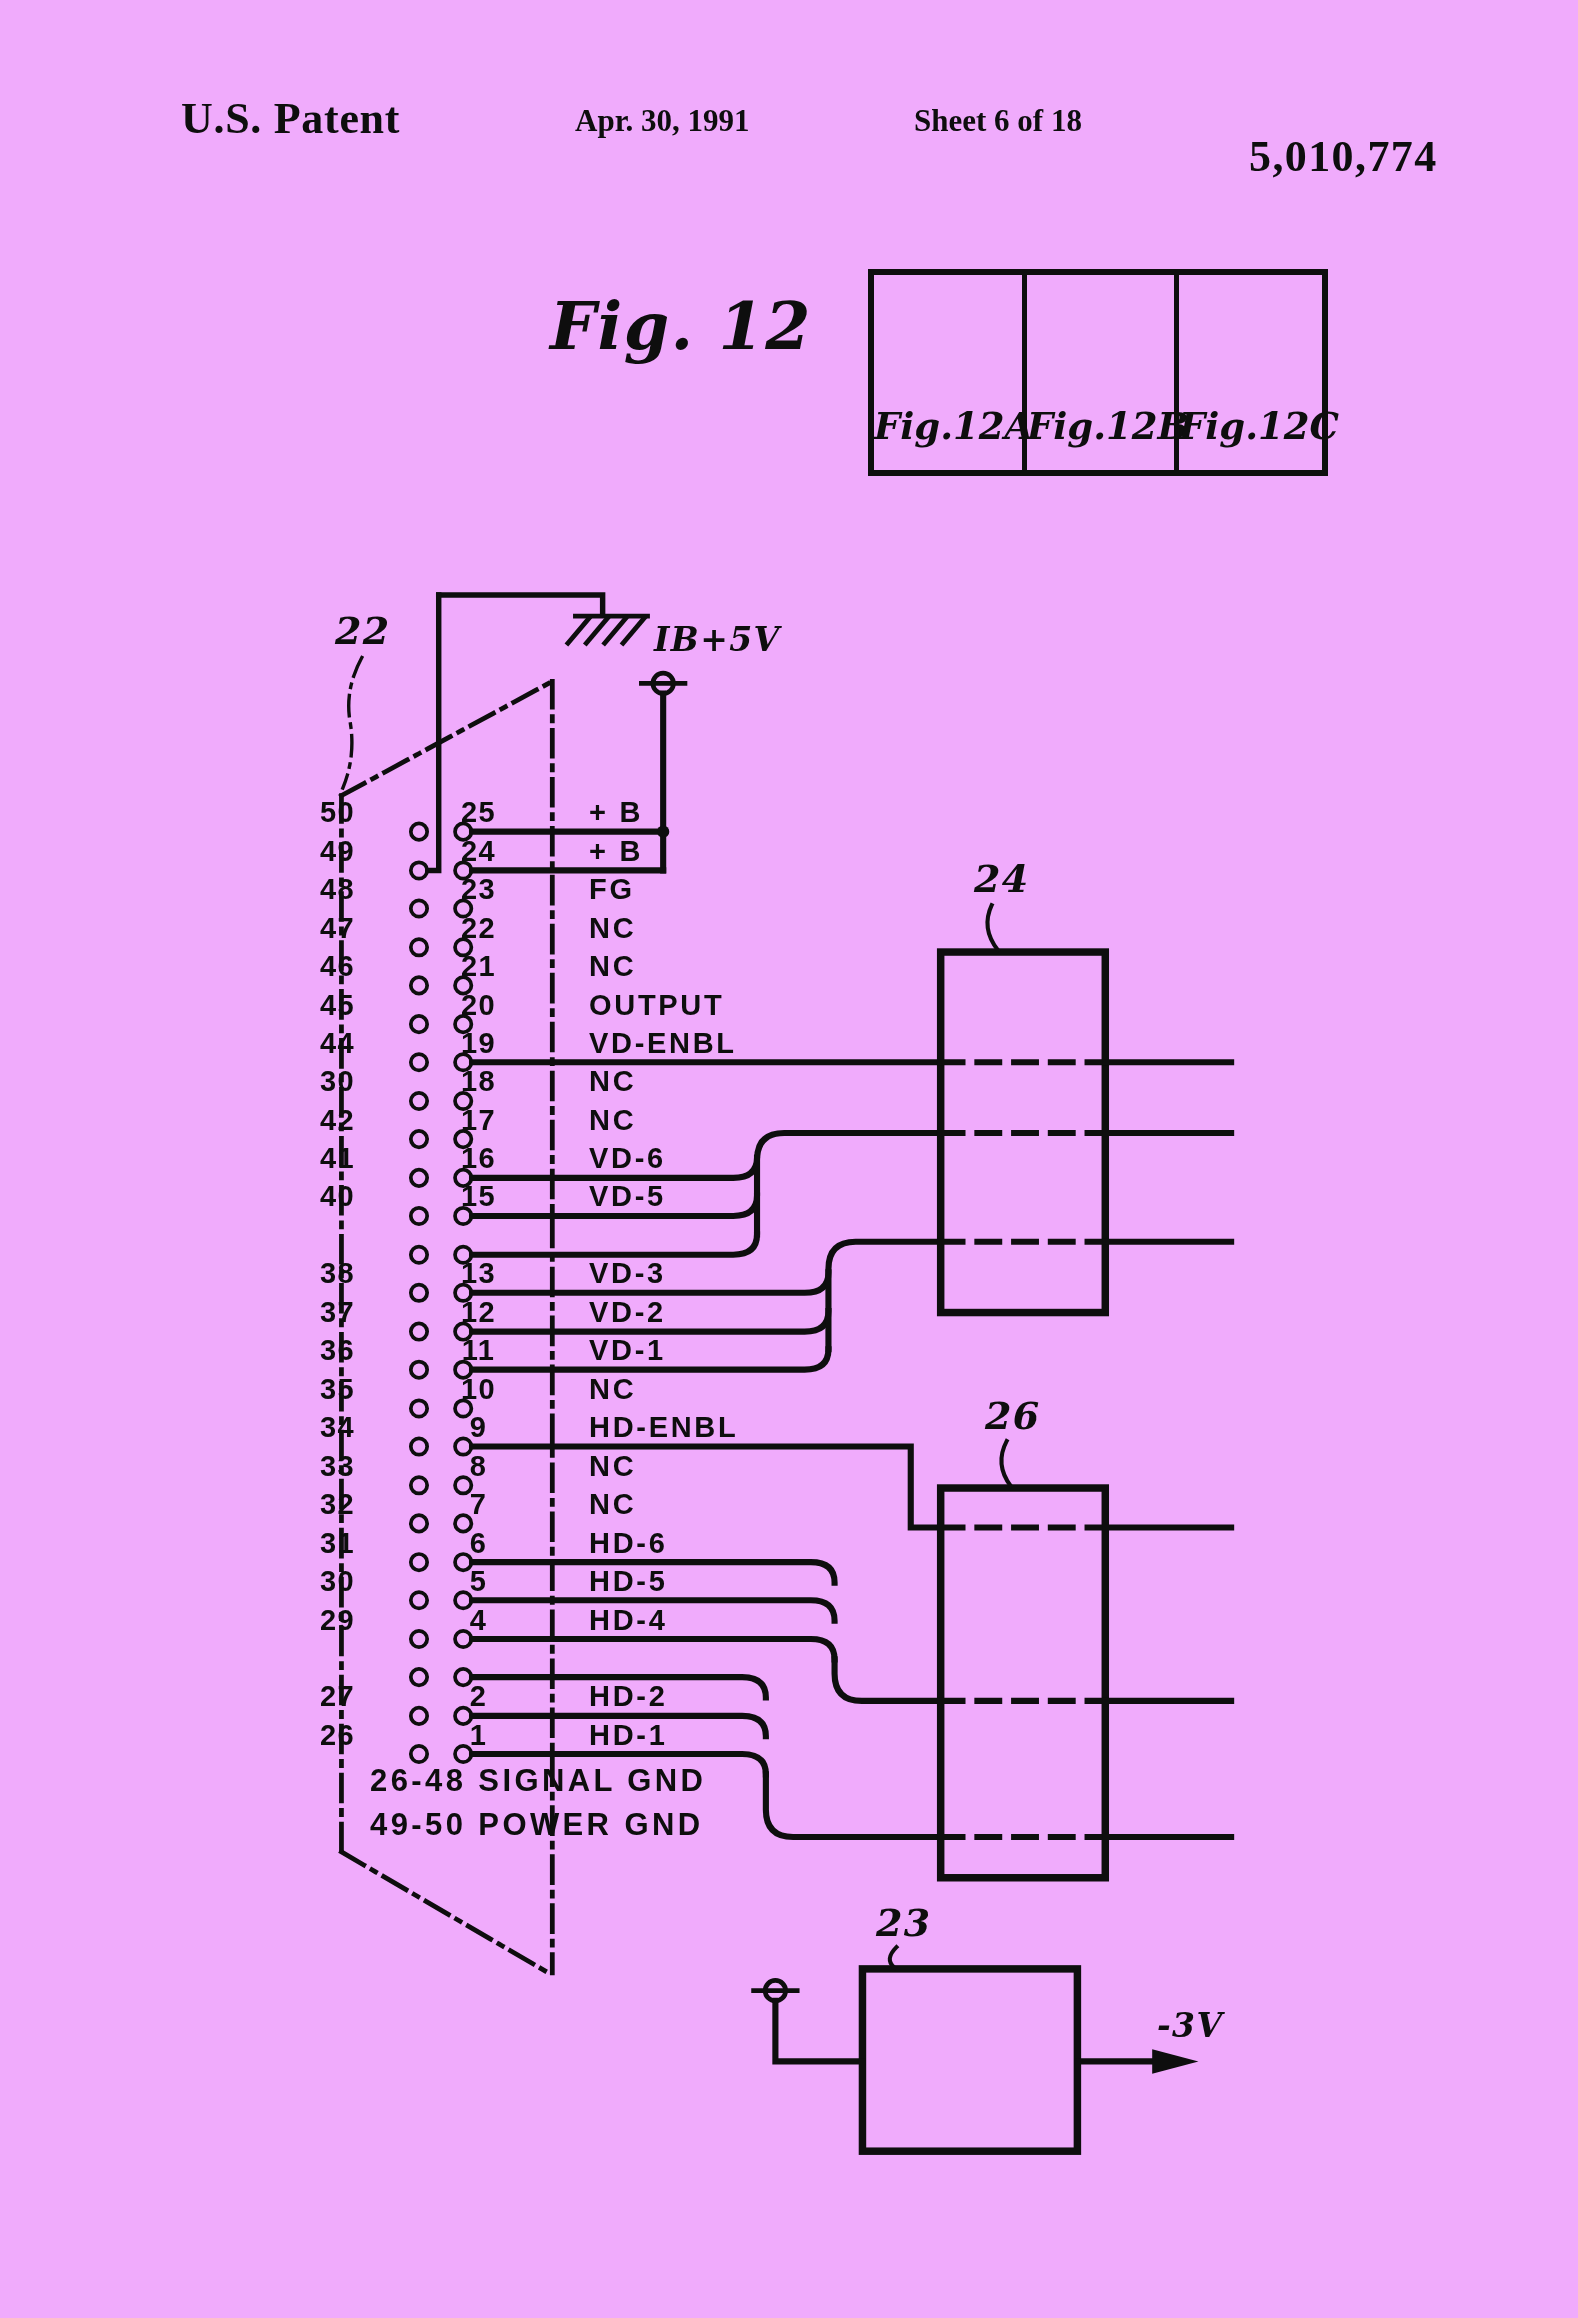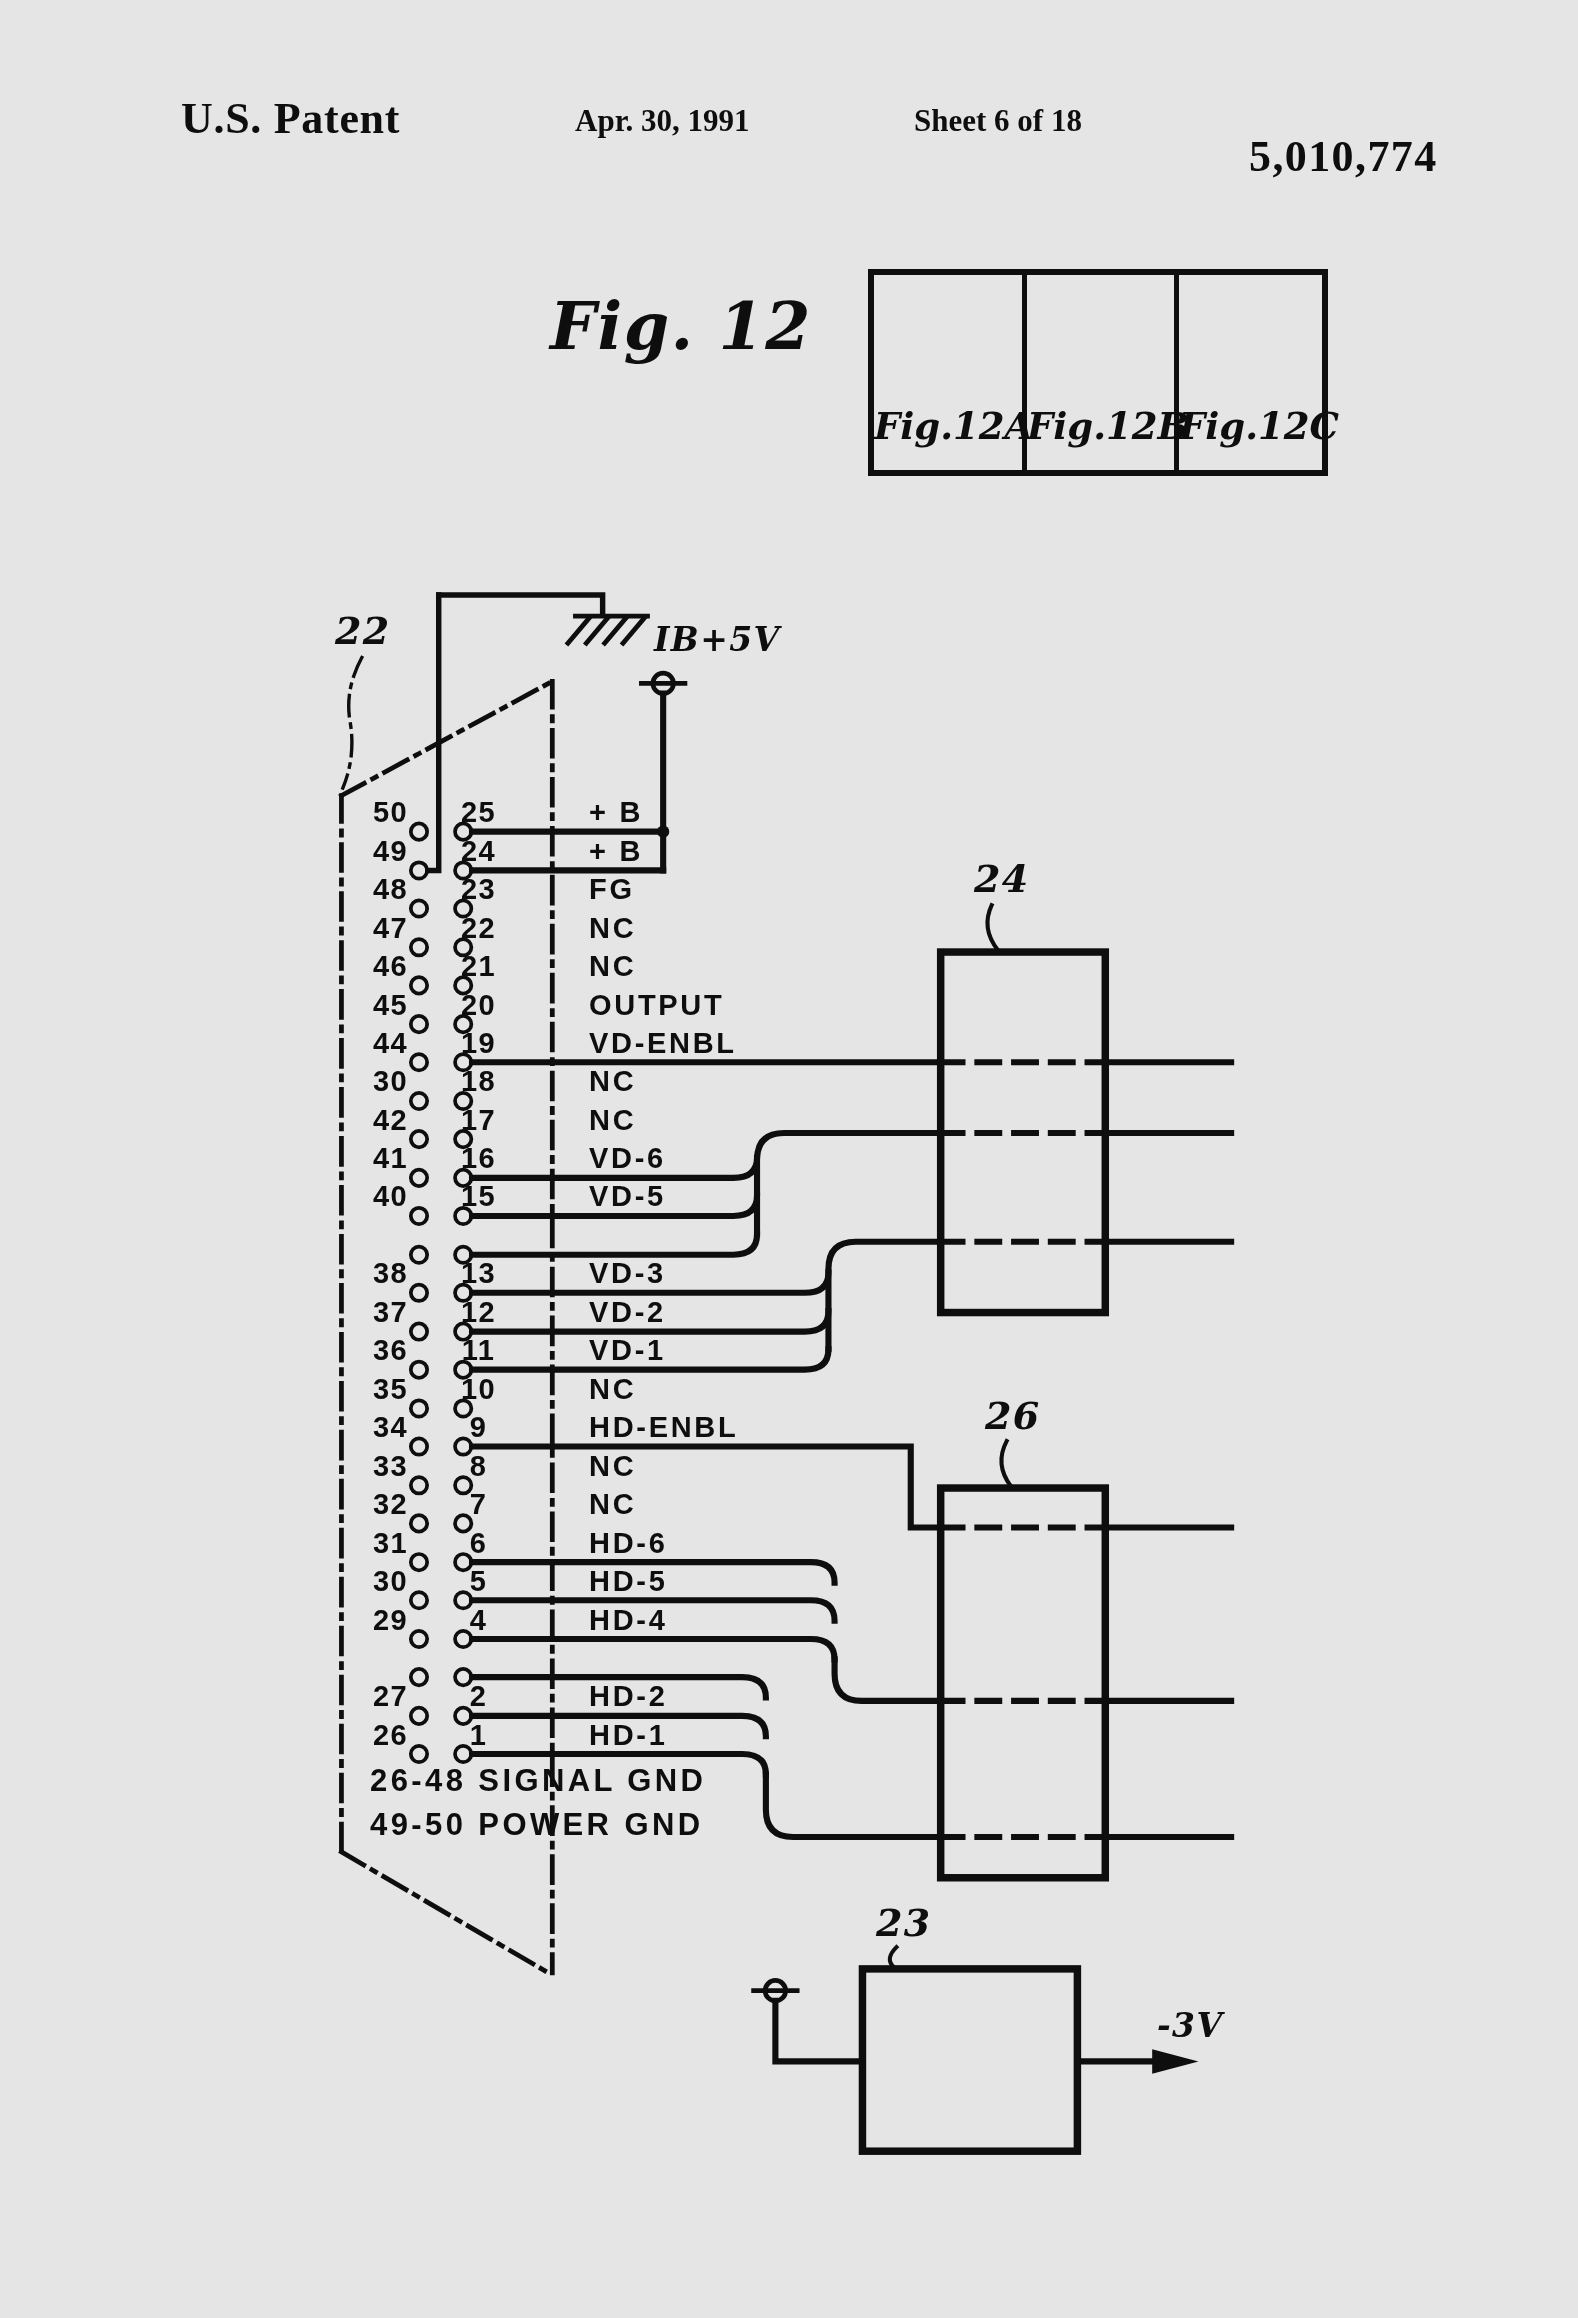--- a/index.html
+++ b/index.html
@@ -1,16 +1,16 @@
 <!DOCTYPE html>
 <html style="font-size:11px"><head>
 <meta charset="utf-8">
 <style>
   html,body{margin:0;padding:0;background:#777;}
-  .page{position:relative;width:1578px;height:2319px;background:#e5e5e5;color:#0e0e0e;
+  .page{position:relative;width:1578px;height:2319px;background:#f0abfc;color:#0e0e0e;
         font-family:"Liberation Sans",sans-serif;overflow:hidden;}
   .abs{position:absolute;white-space:nowrap;}
   
   .hdr-title{left:181px;top:93px;font:700 44px "Liberation Serif",serif;letter-spacing:0.7px;}
   .hdr-date{left:575px;top:103px;font:700 31px "Liberation Serif",serif;}
   .hdr-sheet{left:914px;top:103px;font:700 31px "Liberation Serif",serif;}
   .hdr-patnum{left:1249px;top:91px;font:700 44px "Liberation Serif",serif;letter-spacing:1.4px;margin-top:40px;}
   
   .fig-main{left:550px;top:288px;font:700 italic 65px "DejaVu Serif",serif;letter-spacing:1.4px;}
   .fig-sub{left:325px;top:2140px;font:700 italic 65px "DejaVu Serif",serif;letter-spacing:2.7px;}
@@ -20,21 +20,21 @@
   .keycell span{position:absolute;left:0;right:0;top:129px;text-align:center;
                 font:700 italic 37px "DejaVu Serif",serif;}
   .kdiv{position:absolute;top:0;bottom:0;width:4.8px;background:#0e0e0e;}
   
   .callout{font:700 italic 38px "DejaVu Serif",serif;letter-spacing:1.4px;}
   .pwr{font:700 italic 33px "DejaVu Serif",serif;letter-spacing:1.4px;}
   .note{font:700 31px "Liberation Sans",sans-serif;letter-spacing:3.4px;}
   
   .pinrow{position:absolute;left:0;width:1578px;height:33px;line-height:33px;
           font:700 29px "Liberation Sans",sans-serif;}
-  .pinrow .ln{position:absolute;left:320px;width:88px;text-align:right;letter-spacing:1.4px;}
+  .pinrow .ln{position:absolute;left:320px;width:88px;text-align:left;letter-spacing:1.4px;}
   .pinrow .pn{position:absolute;left:446px;width:65px;text-align:center;letter-spacing:1.4px;}
   .pinrow .sig{position:absolute;left:589px;letter-spacing:2.7px;}
   svg{position:absolute;left:0;top:0;}
 </style>
 </head>
 <body>
 
 <div class="page">
 
   <span class="abs hdr-title">U.S. Patent</span>

